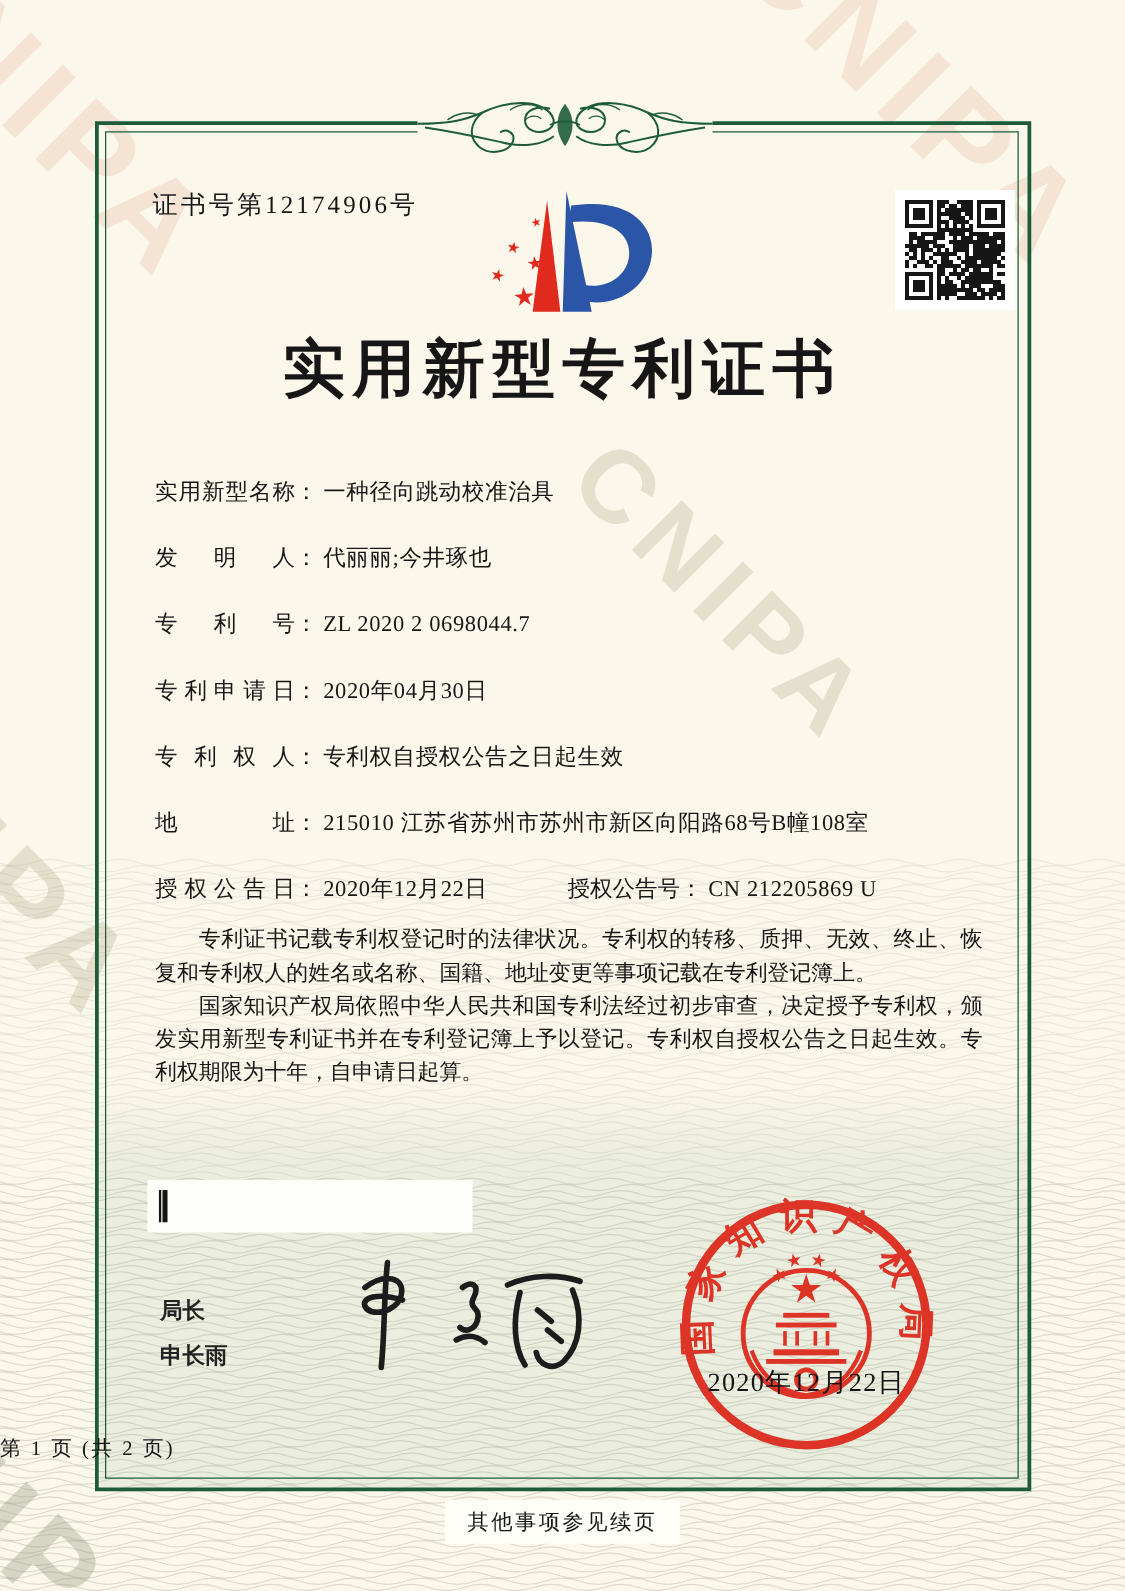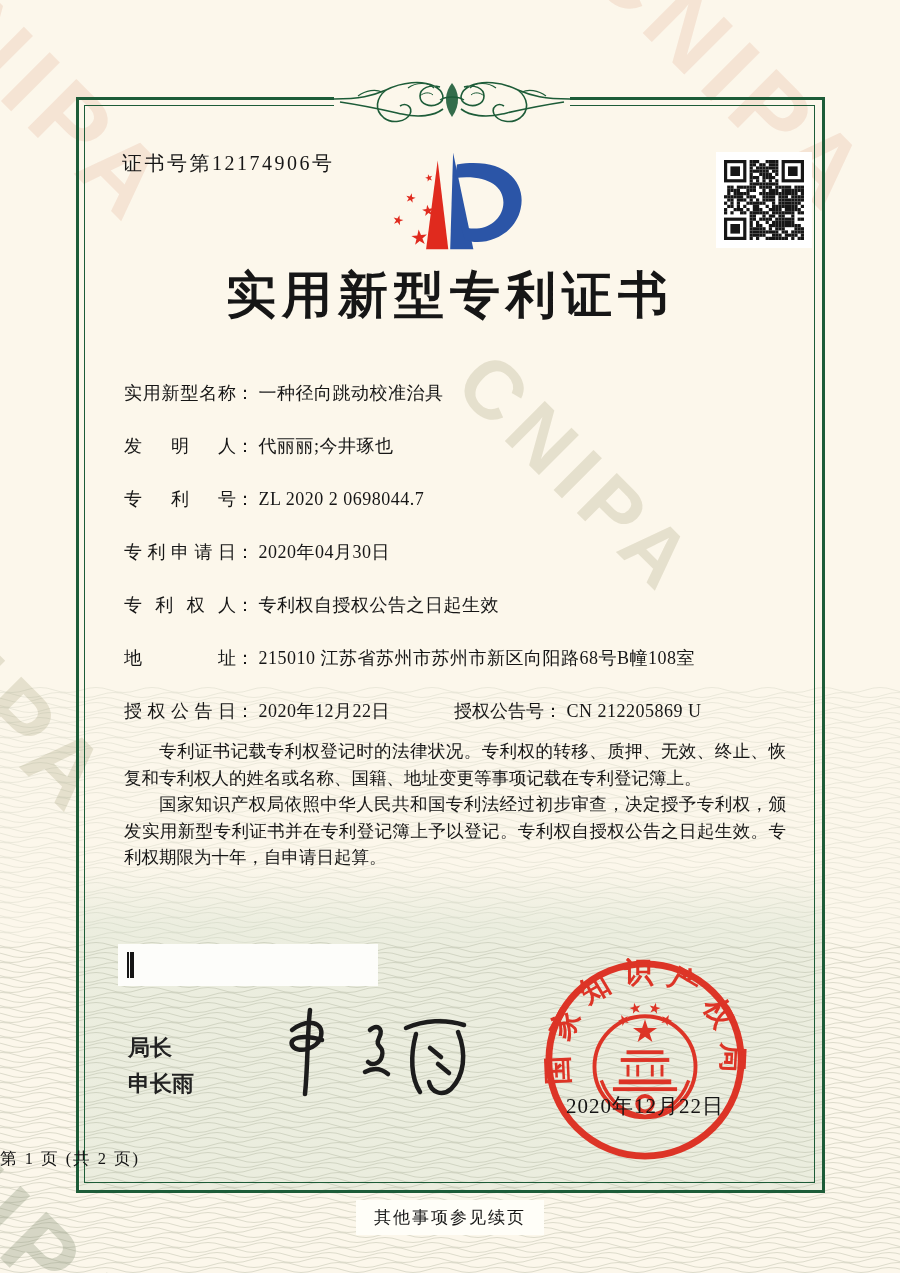--- a/index.html
+++ b/index.html
@@ -34,21 +34,21 @@
   .frow{margin-bottom:26px;position:relative;white-space:nowrap;}
   .flabel{display:inline-block;width:112px;text-align:justify;text-align-last:justify;vertical-align:top;}
   .fvalue{letter-spacing:.5px;}
   .pair2{position:absolute;left:330px;top:0;}
   .body-text{position:absolute;left:124px;top:738px;width:662px;font-size:17.5px;
              line-height:26.5px;text-align:justify;}
   .body-text p{margin:0;text-indent:2em;}
   .barcode-pad{position:absolute;left:118px;top:944px;width:260px;height:42px;background:#fdfdfa;}
   .barcode-pad svg{position:absolute;left:9px;top:8px;}
   .signoff{position:absolute;left:128px;top:1030px;font-family:"Liberation Sans","DejaVu Sans",sans-serif;
-           font-weight:600;font-size:22px;line-height:36px;color:#222;}
+           font-weight:600;font-size:18px;line-height:36px;color:#222;}
   .sig{position:absolute;left:278px;top:996px;width:215px;height:110px;}
   .seal{position:absolute;left:543px;top:958px;width:204px;height:204px;}
   .seal svg{mix-blend-mode:multiply;opacity:.95;}
   .seal-date{position:absolute;left:0;right:0;top:134px;text-align:center;font-size:21px;
              letter-spacing:1px;color:#141414;}
   .page-no{position:absolute;left:0;right:0;top:1148px;text-align:left;font-size:16.5px;letter-spacing:2px;}
   .note{position:absolute;left:50%;top:1200px;transform:translateX(-50%);background:#fffef8;
         padding:6px 18px;font-size:17px;letter-spacing:2px;text-align:center;}
 </style>
 </head>

